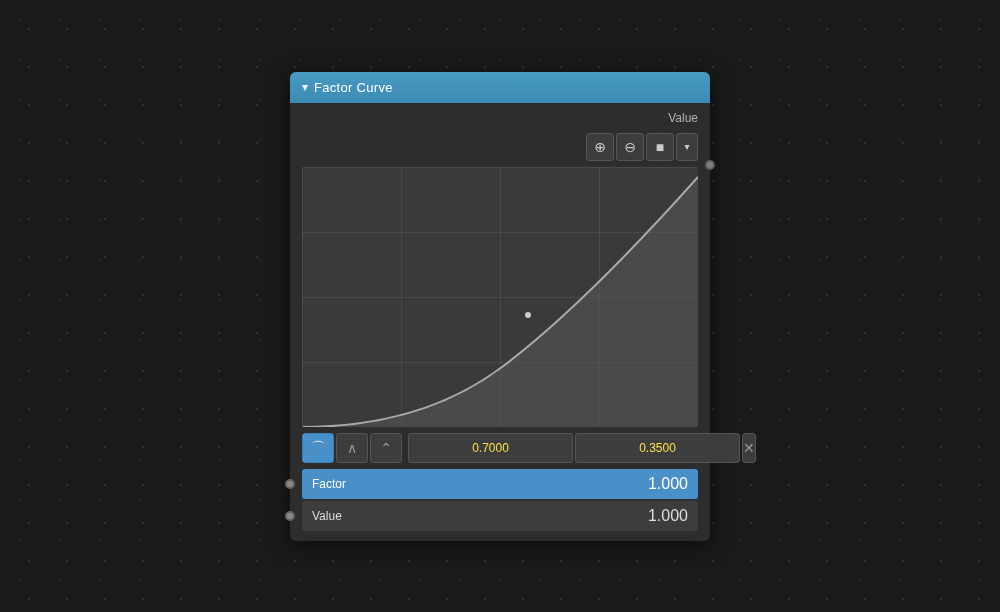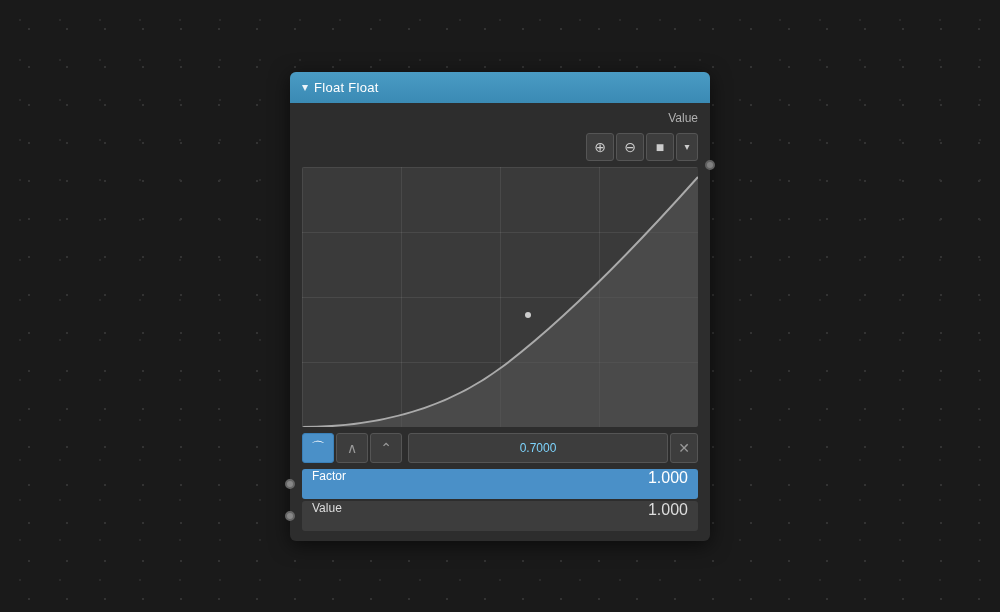--- a/index.html
+++ b/index.html
@@ -195,21 +195,21 @@
       border-color: #555;
       color: #999;
     }
 
     .curve-coord-input {
       flex: 1;
       height: 30px;
       background: #3d3d3d;
       border: 1px solid #555;
       border-radius: 3px;
-      color: #7dd3fc;
+      color: #fde047;
       font-size: 12px;
       text-align: center;
       padding: 0 4px;
     }
 
     .curve-close-btn {
       width: 28px;
       height: 30px;
       background: #3d3d3d;
       border: 1px solid #555;
@@ -219,20 +219,21 @@
       justify-content: center;
       cursor: pointer;
       color: #999;
       font-size: 14px;
     }
 
     
     .socket-row {
       position: relative;
       display: flex;
+      align-items: center;
       margin: 2px 12px;
       height: 30px;
       border-radius: 3px;
       padding: 0 10px;
     }
 
     .socket-row.highlighted {
       background: #4a90c8;
     }
 
@@ -276,21 +277,21 @@
       height: 8px;
     }
   </style>
 </head>
 <body>
 
 <div class="node-panel">
 
   <div class="node-header">
     <span class="node-header-chevron">▾</span>
-    <span class="node-header-title">Float Float</span>
+    <span class="node-header-title">Factor Curve</span>
   </div>
 
   <div class="value-label-row">
     <span class="value-label-text">Value</span>
     <div class="value-socket"></div>
   </div>
 
   <div class="toolbar-row">
     <div class="toolbar-btn">⊕</div>
     <div class="toolbar-btn">⊖</div>
@@ -310,20 +311,21 @@
   </div>
 
   <div class="curve-controls">
 
     <div class="curve-btn-group">
       <div class="curve-btn">⌒</div>
       <div class="curve-btn inactive">∧</div>
       <div class="curve-btn inactive">⌃</div>
     </div>
     <input class="curve-coord-input" type="text" value="0.7000" readonly="" style="">
+    <input class="curve-coord-input" type="text" value="0.3500" readonly="" style="">
     <div class="curve-close-btn">✕</div>
   </div>
 
   <div class="socket-row highlighted">
     <div class="socket-dot"></div>
     <span class="socket-label">Factor</span>
     <span class="socket-value">1.000</span>
   </div>
 
   <div class="socket-row normal">

